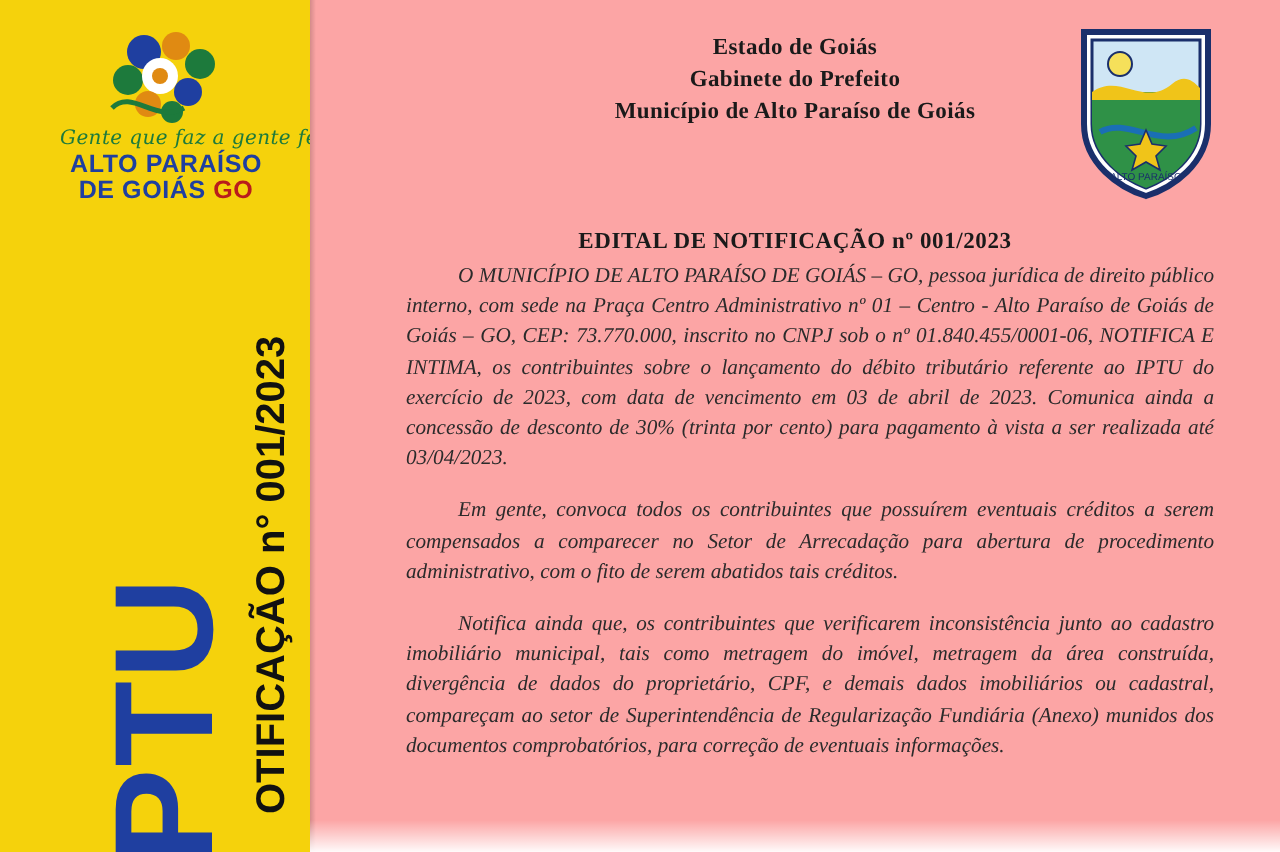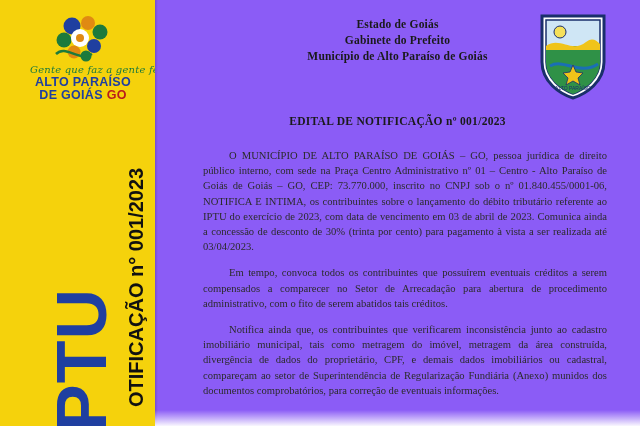--- a/index.html
+++ b/index.html
@@ -124,21 +124,21 @@
     white-space: nowrap;
   }
 
   
   .sheet {
     position: absolute;
     left: 155px;
     top: 0;
     width: 485px;
     height: 426px;
-    background: #8b5cf6;
+    background: #fca5a5;
   }
   .sheet-shadow {
     position: absolute;
     left: 155px;
     top: 0;
     width: 3px;
     height: 426px;
     background: linear-gradient(to right, rgba(0,0,0,0.16), rgba(0,0,0,0));
   }
 
@@ -177,23 +177,24 @@
     font-family: "Liberation Serif", serif;
     font-weight: bold;
     font-size: 11.5px;
     letter-spacing: 0.3px;
     color: #1a1a1a;
   }
 
   .body-text {
     position: absolute;
     left: 48px;
-    top: 148px;
+    top: 131px;
     width: 404px;
     color: #2a2a2a;
+    font-style: italic;
   }
   .body-text p {
     margin: 0 0 11px 0;
     font-family: "Liberation Serif", serif;
     font-size: 10.6px;
     line-height: 15.2px;
     text-align: justify;
     text-indent: 26px;
     color: #2b2b2b;
   }
@@ -269,21 +270,21 @@
         <path d="M14 56 C28 48, 44 66, 62 54" stroke="#1a6fb5" stroke-width="3" fill="none"></path>
         <path d="M34 62 l3 -7 l3 7 l7 1 l-5 5 l2 7 l-7 -4 l-7 4 l2 -7 l-5 -5 z" fill="#f0c419" stroke="#1a2f6b" stroke-width="0.8"></path>
         <text x="37" y="80" font-family="Liberation Sans, sans-serif" font-size="5" fill="#1a2f6b" text-anchor="middle">ALTO PARAÍSO</text>
       </svg>
     </div>
 
     <div class="doc-title">EDITAL DE NOTIFICAÇÃO nº 001/2023</div>
 
     <div class="body-text">
       <p>O MUNICÍPIO DE ALTO PARAÍSO DE GOIÁS – GO, pessoa jurídica de direito público interno, com sede na Praça Centro Administrativo nº 01 – Centro - Alto Paraíso de Goiás de Goiás – GO, CEP: 73.770.000, inscrito no CNPJ sob o nº 01.840.455/0001-06, NOTIFICA E INTIMA, os contribuintes sobre o lançamento do débito tributário referente ao IPTU do exercício de 2023, com data de vencimento em 03 de abril de 2023. Comunica ainda a concessão de desconto de 30% (trinta por cento) para pagamento à vista a ser realizada até 03/04/2023.</p>
-      <p>Em tempo, convoca todos os contribuintes que possuírem eventuais créditos a serem compensados a comparecer no Setor de Arrecadação para abertura de procedimento administrativo, com o fito de serem abatidos tais créditos.</p>
+      <p>Em gente, convoca todos os contribuintes que possuírem eventuais créditos a serem compensados a comparecer no Setor de Arrecadação para abertura de procedimento administrativo, com o fito de serem abatidos tais créditos.</p>
       <p>Notifica ainda que, os contribuintes que verificarem inconsistência junto ao cadastro imobiliário municipal, tais como metragem do imóvel, metragem da área construída, divergência de dados do proprietário, CPF, e demais dados imobiliários ou cadastral, compareçam ao setor de Superintendência de Regularização Fundiária (Anexo) munidos dos documentos comprobatórios, para correção de eventuais informações.</p>
     </div>
 
   </div>
 
   <div class="sheet-shadow"></div>
   <div class="fade-bottom"></div>
 
 </div>
 

